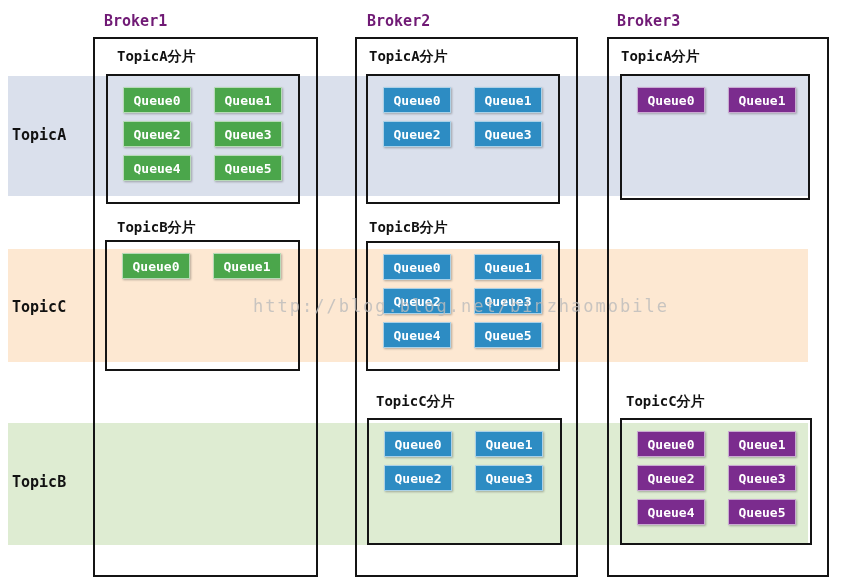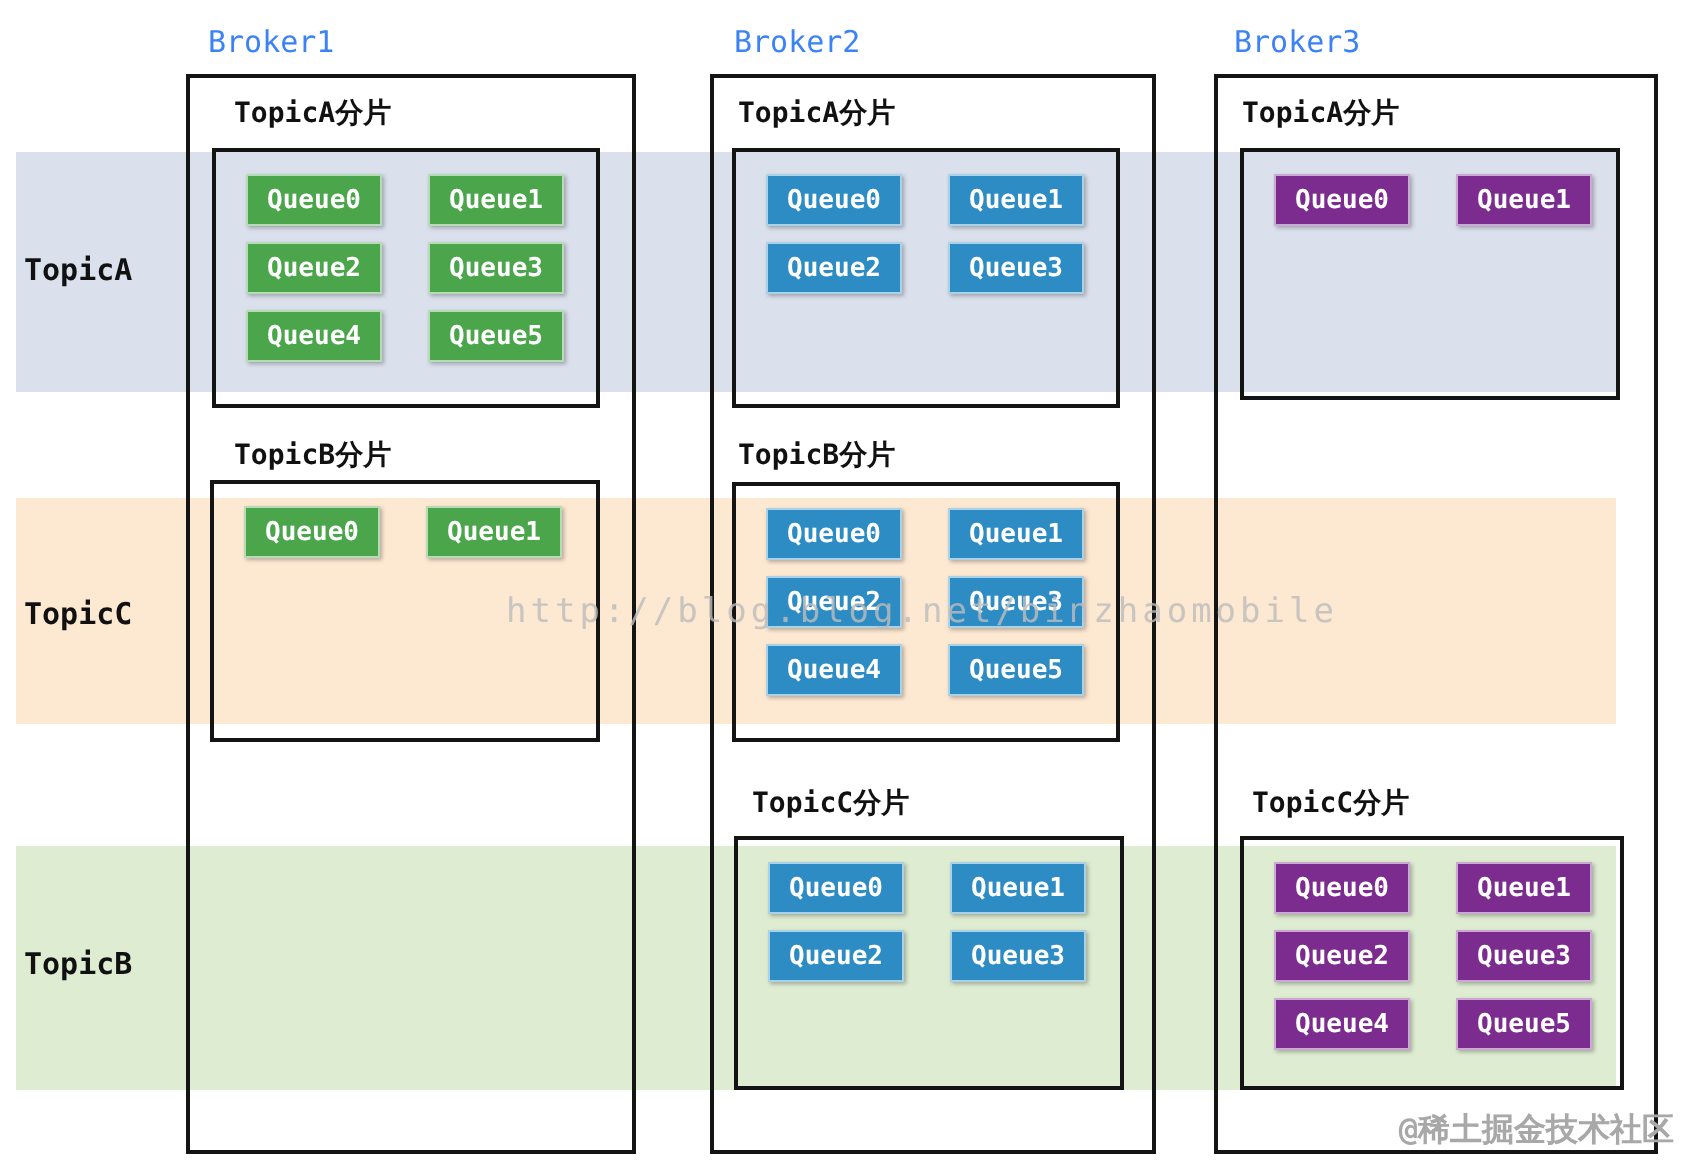--- a/index.html
+++ b/index.html
@@ -16,21 +16,21 @@
 
   .topic-label {
     position:absolute; z-index:1; font-weight:bold; font-size:15px; color:#111;
     width:80px; text-align:left;
   }
   .tl-a { left:12px; top:126px; }
   .tl-b { left:12px; top:298px; }
   .tl-c { left:12px; top:473px; }
 
   .broker-label {
-    position:absolute; z-index:2; font-weight:normal; font-size:15px; color:#3b82f6;
+    position:absolute; z-index:2; font-weight:bold; font-size:15px; color:#701a75;
   }
   .bl-1 { left:104px; top:12px; }
   .bl-2 { left:367px; top:12px;text-align:center; }
   .bl-3 { left:617px; top:12px; }
 
   .broker-box {
     position:absolute; z-index:1; border:2px solid #141414; background:transparent;
     box-sizing:border-box;
   }
   .bb-1 { left:93px;  top:37px; width:225px; height:540px; }
@@ -157,15 +157,14 @@
   <div class="shard-box sb-b3c">
     <div class="chip" style="background-color: rgb(123, 44, 142);">Queue0</div>
     <div class="chip" style="background-color: rgb(123, 44, 142);">Queue1</div>
     <div class="chip" style="background-color: rgb(123, 44, 142);">Queue2</div>
     <div class="chip" style="background-color: rgb(123, 44, 142);">Queue3</div>
     <div class="chip" style="background-color: rgb(123, 44, 142);">Queue4</div>
     <div class="chip" style="background-color: rgb(123, 44, 142);">Queue5</div>
   </div>
 
   <div class="watermark-center">http://blog.blog.net/binzhaomobile</div>
-  <div class="watermark-corner">@稀土掘金技术社区</div>
 
 </div>
 
 </body></html>

